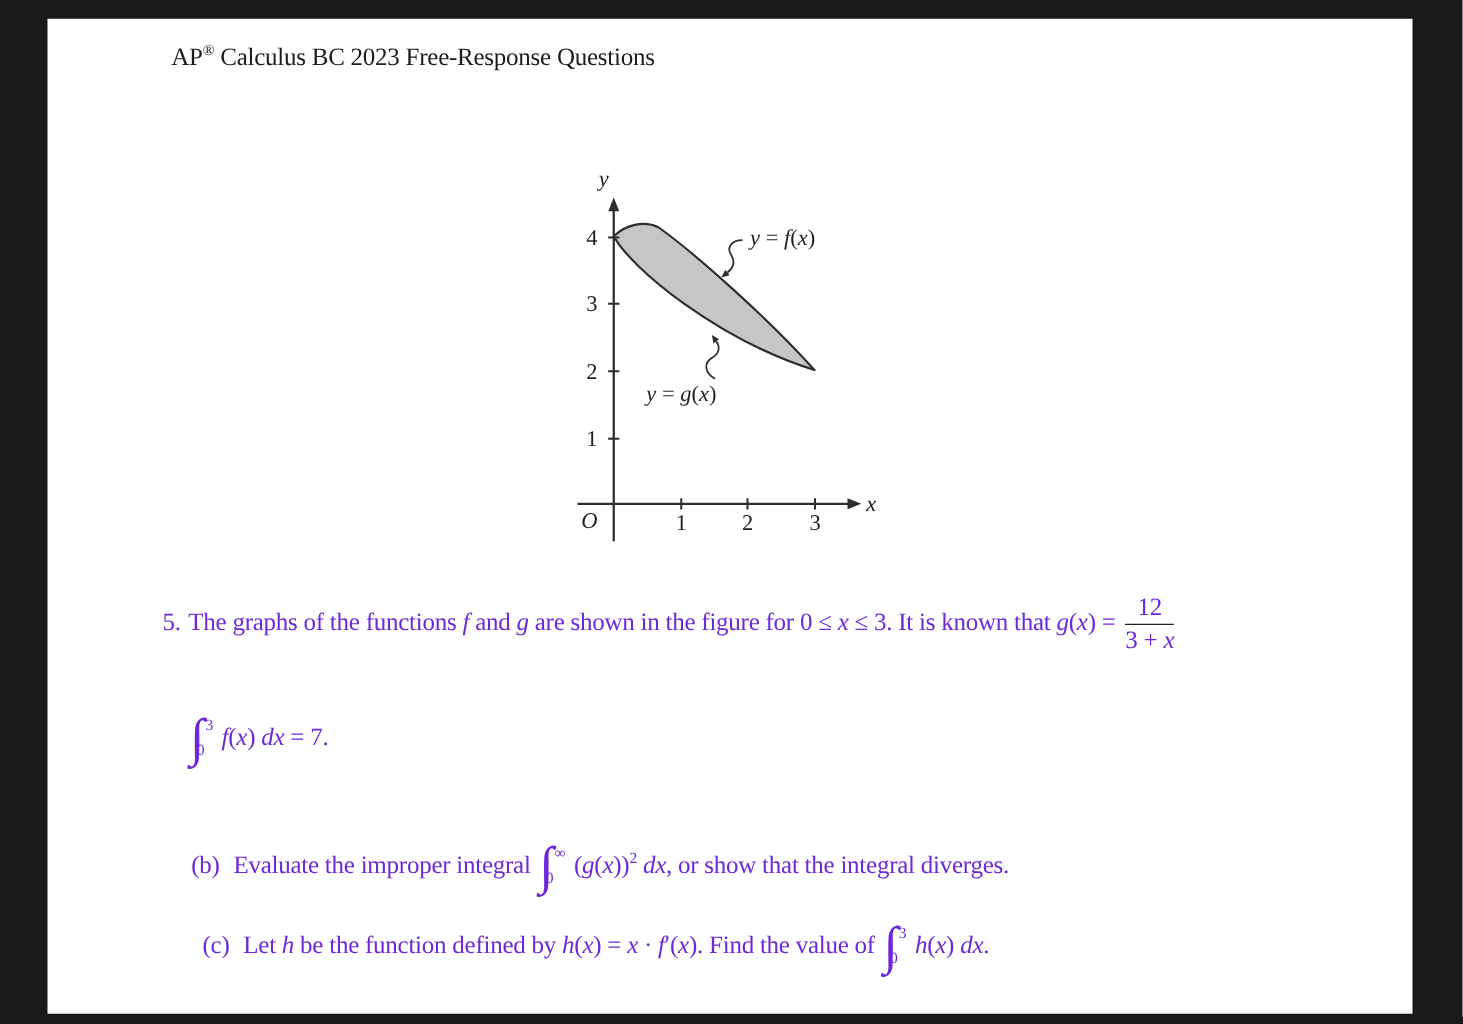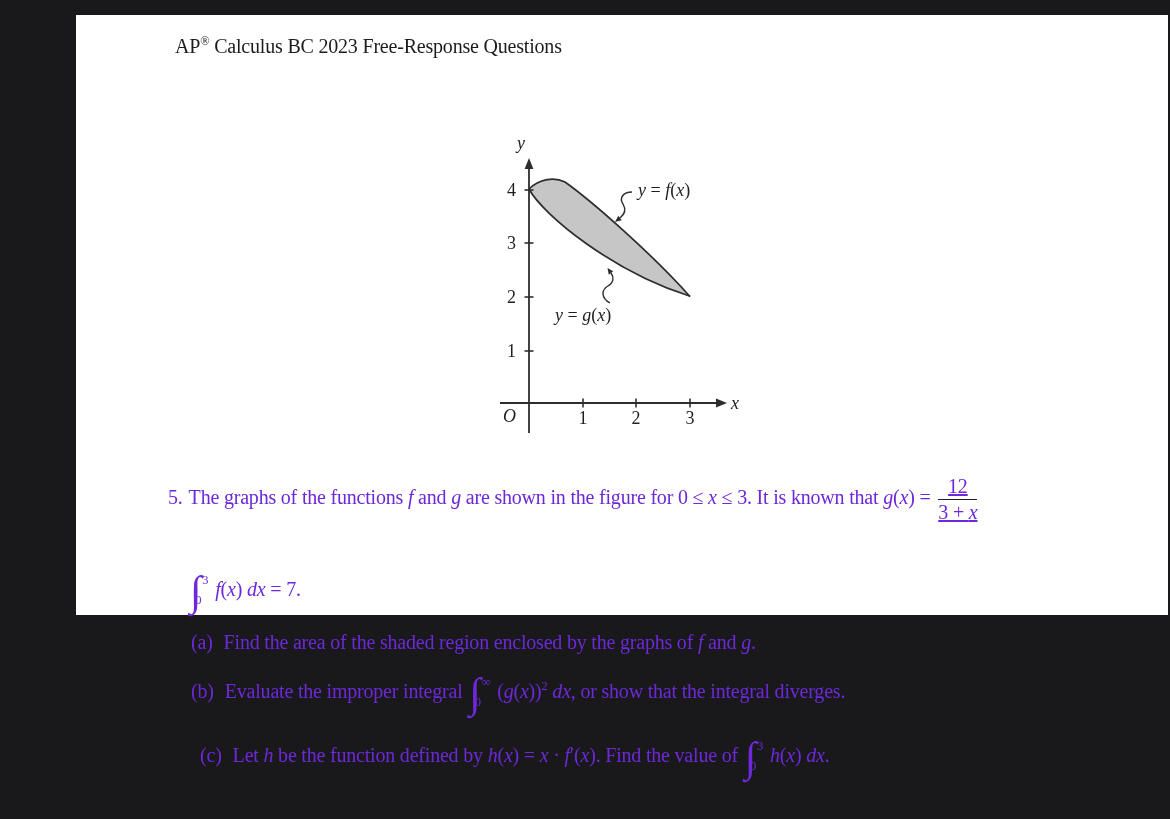--- a/index.html
+++ b/index.html
@@ -5,37 +5,36 @@
   html,body{margin:0;padding:0;}
   body{
     width:1170px;height:819px;
     background:#19191b;
     overflow:hidden;
     position:relative;
     font-family:"Liberation Serif","DejaVu Serif",serif;
     color:#222;
   }
   .page{
-    position:absolute;left:38px;top:15px;width:1092px;height:600px;
+    position:absolute;left:38px;top:15px;width:1092px;height:796px;
     background:#ffffff;
-    margin-left:38px;
   }
   .abs{position:absolute;}
   .title{
     font-size:20px;letter-spacing:-0.2px;color:#1c1c1c;white-space:nowrap;
   }
   .bodyline{
     font-size:20px;letter-spacing:-0.2px;line-height:24px;color:#6d28d9;white-space:nowrap;
   }
   .it{font-style:italic;}
   .qnum{display:inline-block;margin-right:6px;}
   .plabel{display:inline-block;margin-right:11px;}
   .msup{vertical-align:super;font-size:0.62em;line-height:0;}
   
-  .frac{display:inline-block;vertical-align:middle;text-align:center;margin:0 3px;line-height:23px;text-decoration:underline;}
+  .frac{display:inline-block;vertical-align:middle;text-align:center;margin:0 3px;line-height:23px;}
   .fnum{display:block;padding:0 5px 1px;border-bottom:1.4px solid #222;}
   .fden{display:block;padding-top:1px;}
   
   .intg{display:inline-flex;vertical-align:middle;align-items:stretch;margin:0 2px;}
   .isign{font-size:42px;line-height:0.92;font-weight:400;}
   .ilims{display:flex;flex-direction:column;justify-content:space-between;font-size:12.5px;line-height:1;padding:2px 0 4px;}
   .isup{margin-left:1px;}
   .isub{margin-left:-6px;}
   
   .figure{width:262px;height:310px;}
@@ -105,23 +104,20 @@
 
 
   <div class="abs bodyline" style="left:112px; top:557px;"><span class="intg">
         <span class="isign">∫</span>
         <span class="ilims">
           <span class="isup">3</span>
           <span class="isub">0</span>
         </span>
       </span><span> </span><span class="it">f</span><span>(</span><span class="it">x</span><span>) </span><span class="it">dx</span><span> = 7.</span></div>
 
-  <div class="abs bodyline" style="left:115px; top:615px;">
-    <span class="plabel">(a)</span><span><span>Find the area of the shaded region enclosed by the graphs of </span><span class="it">f</span><span> and </span><span class="it">g</span><span>.</span></span>
-  </div>
 
   <div class="abs bodyline" style="left:115px; top:659px;">
     <span class="plabel">(b)</span><span><span>Evaluate the improper integral </span><span class="intg">
           <span class="isign">∫</span>
           <span class="ilims">
             <span class="isup">∞</span>
             <span class="isub">0</span>
           </span>
         </span><span> (</span><span class="it">g</span><span>(</span><span class="it">x</span><span>))</span><span class="msup">2</span><span> </span><span class="it">dx</span><span>, or show that the integral diverges.</span></span>
   </div>

